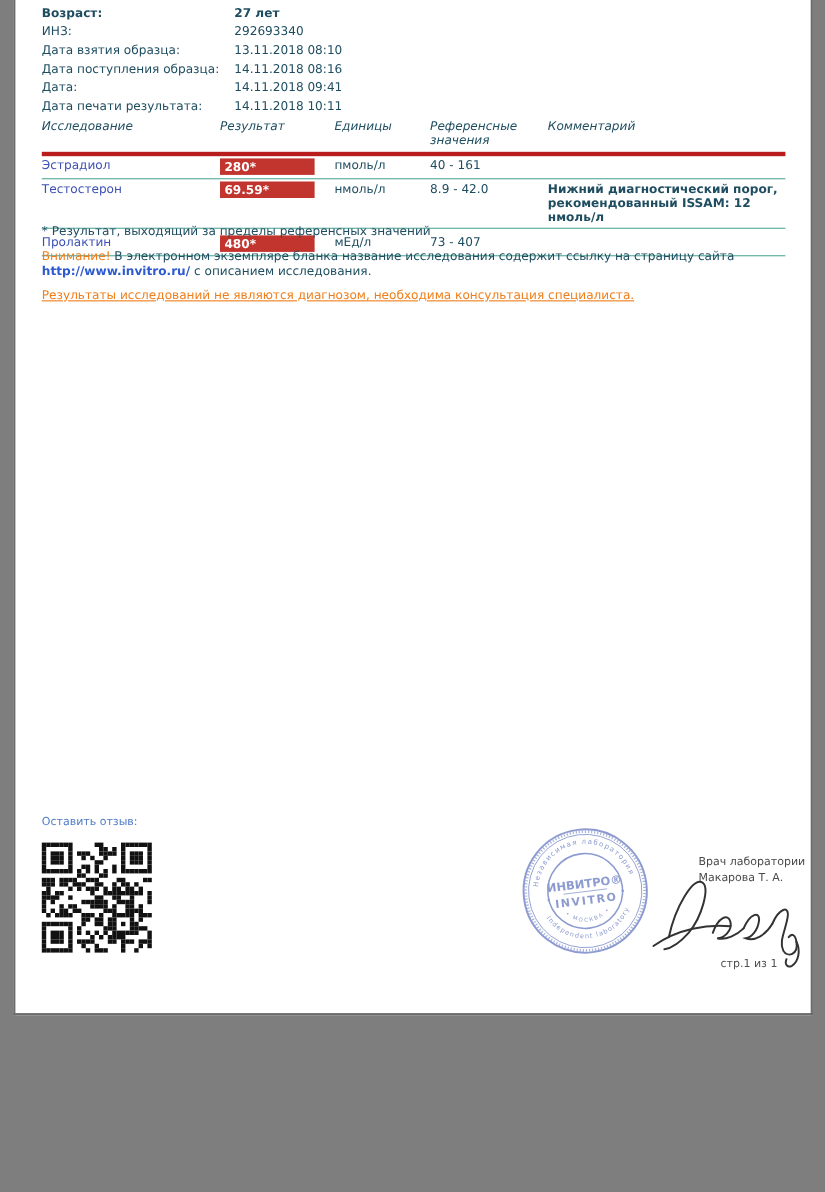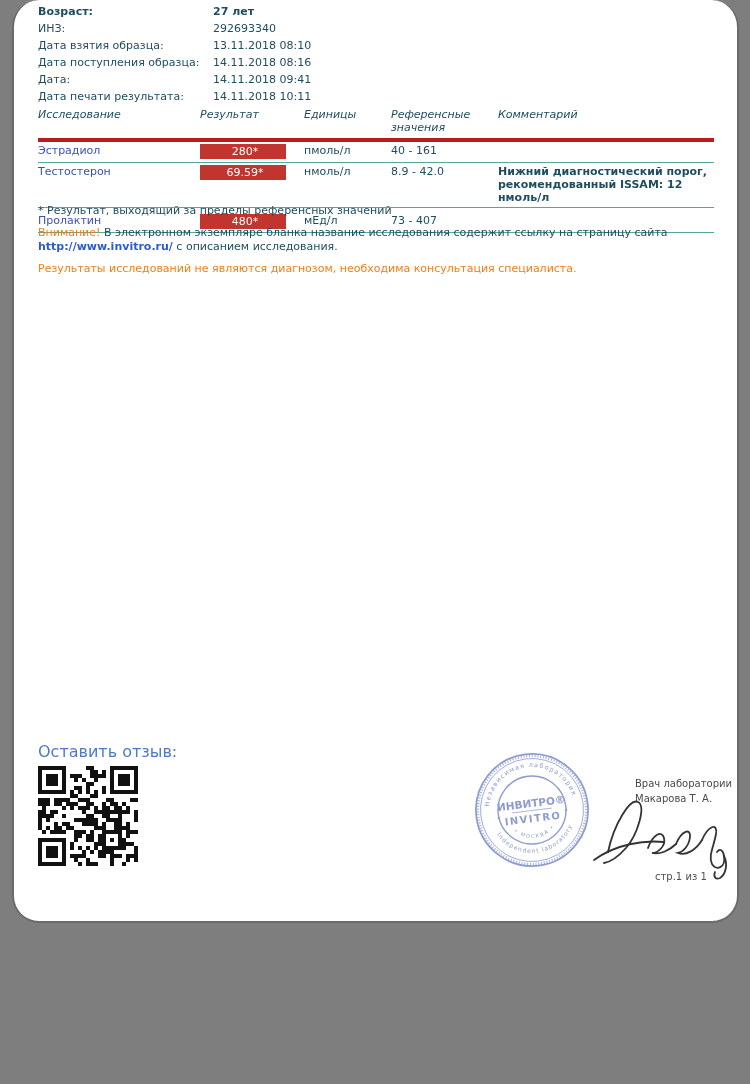--- a/index.html
+++ b/index.html
@@ -11,21 +11,20 @@
   }
   .page {
     position:absolute; left:12px; top:0;
     width:727px; height:923px;
     background:#ffffff;
     border-left:2px solid #6b6b6b;
     border-right:2px solid #6b6b6b;
     border-bottom:2px solid #6b6b6b;
     color:#1e4d60;
     font-size:11px;
-    border-radius:27px;
   }
   
   .patient { position:absolute; left:24px; top:3px; right:20px; }
   .info-row { display:flex; height:17px; line-height:17px; }
   .info-row .lbl { width:175px; flex:0 0 175px; }
   .info-row:first-child .lbl, .info-row:first-child .val { font-weight:bold; }
   
   .results { position:absolute; left:24px; top:106px; width:676px; }
   .trow, .thead {
     display:grid;
@@ -34,34 +33,33 @@
   }
   .thead { padding-bottom:4px; border-bottom:4px solid #b91c1c; line-height:13px;font-style:italic; }
   .thead .hcell { padding-top:2px; }
   .thead .hcell.ref { width:90px; }
   .trow { border-bottom:1px solid #54a89a; padding:2px 0 3px; line-height:14px; }
   .trow.gap-top { padding-top:6px; }
   .testname { color:#3c50b4; cursor:pointer; }
   .result-flag {
     display:inline-block; width:86px;
     background:#c2342e; color:#ffffff;
-    font-weight:normal; font-size:11px;
+    font-weight:bold; font-size:11px;
     line-height:13px; padding:1px 0 1px 4px;
     margin-top:0px;
-    text-align:center;
   }
   .comment-cell { line-height:13px; padding-right:6px;font-weight:bold; }
   
   .fn-asterisk { position:absolute; left:24px; top:204px; }
   .fn-warning  { position:absolute; left:24px; top:226px; width:660px; line-height:14px; }
   .warn-label  { color:#ef7e1a; }
   .url-link    { color:#2d5ace; font-weight:bold; text-decoration:none; cursor:pointer; }
-  .fn-orange   { position:absolute; left:24px; top:262px; color:#ef7e1a; }
+  .fn-orange   { position:absolute; left:24px; top:262px; color:#ef7e1a;text-decoration:underline; }
   
-  .feedback { position:absolute; left:24px; top:742px; color:#4c7ac8; font-size:16px; cursor:pointer; }
+  .feedback { position:absolute; left:24px; top:742px; color:#4c7ac8; font-size:10px; cursor:pointer; }
   .qr-wrap  { position:absolute; left:21px; top:763px; width:106px; height:106px; }
   .stamp-wrap { position:absolute; left:446px; top:740px; width:144px; height:140px; }
   .doctor { position:absolute; left:588px; top:776px; color:#4a4a4a; font-size:10px; line-height:15px;margin-left:33px; }
   .sig-wrap { position:absolute; left:572px; top:790px; width:165px; height:95px; }
   .pagenum { position:absolute; left:641px; top:871px; color:#4f4f4f; font-size:10px; }
 </style>
 </head>
 <body>
 
 <div class="page">

